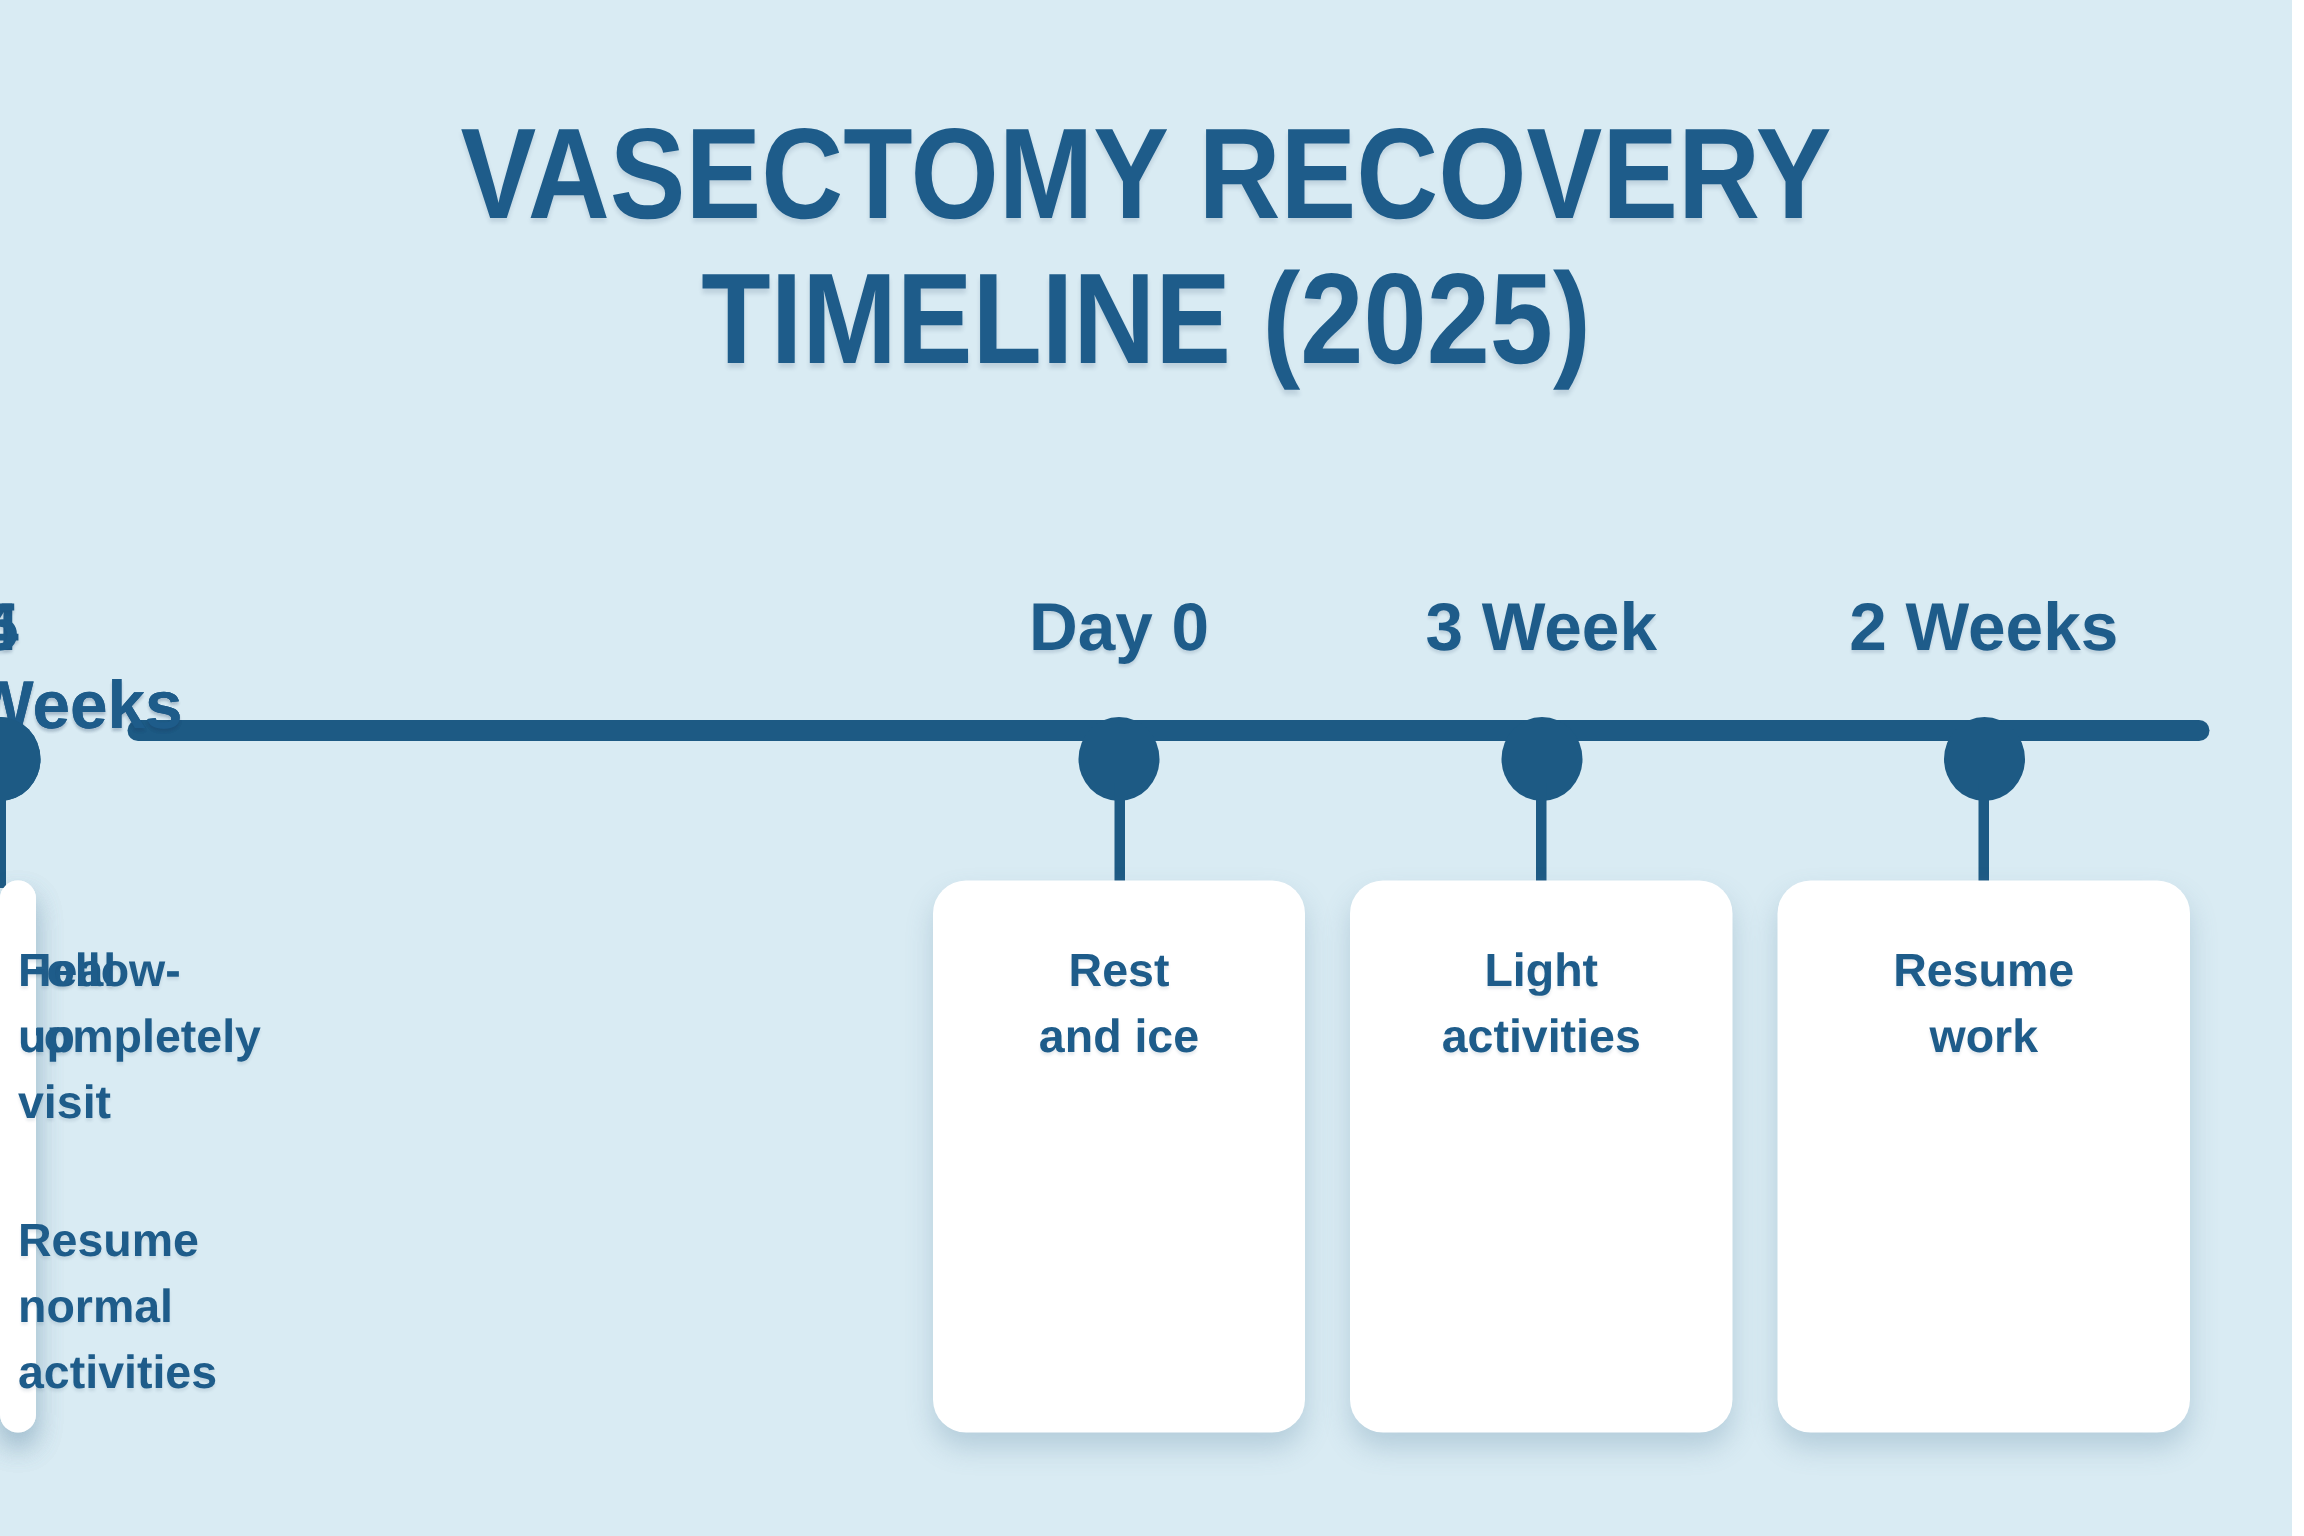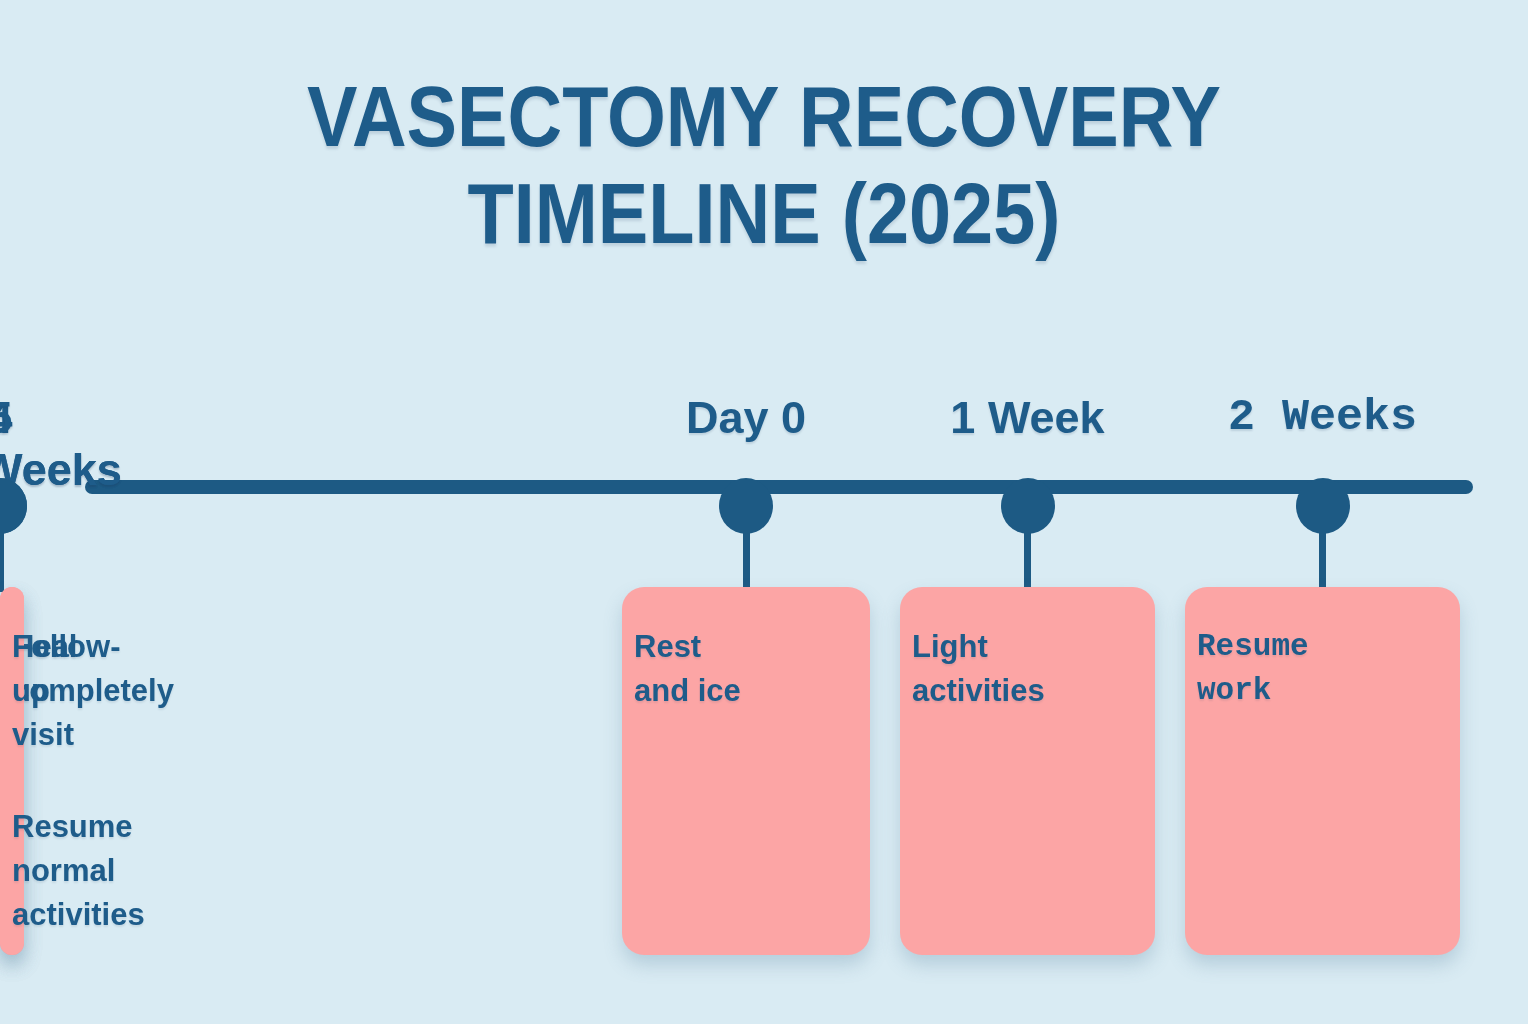--- a/index.html
+++ b/index.html
@@ -51,21 +51,21 @@
   .col {
     position: absolute;
     top: 392px;
     height: 563px;
     z-index: 2;
   }
   .col:nth-of-type(1) { left: 96px;   width: 234px; }
   .col:nth-of-type(2) { left: 354px;  width: 238px; }
   .col:nth-of-type(3) { left: 622px;  width: 248px; }
   .col:nth-of-type(4) { left: 900px;  width: 255px; }
-  .col:nth-of-type(5) { left: 1185px; width: 275px; font-family: Liberation Mono, monospace; }
+  .col:nth-of-type(5) { left: 1185px; width: 275px; }
 
   .m-label {
     position: absolute;
     top: 0;
     left: -20px;
     right: -20px;
     text-align: center;
     font-size: 45px;
     font-weight: 700;
     color: #1e5c8a;
@@ -92,25 +92,25 @@
     margin-left: -3.5px;
     background: #1d5a84;
   }
 
   .card {
     position: absolute;
     top: 195px;
     left: 0;
     right: 0;
     bottom: 0;
-    background: #fca5a5;
+    background: #ffffff;
     border-radius: 22px;
     box-shadow: 0 10px 18px rgba(100, 140, 165, 0.30);
     padding: 38px 12px 0;
-    text-align: left;
+    text-align: center;
   }
 
   .card p {
     font-size: 31px;
     font-weight: 700;
     line-height: 1.42;
     color: #1e5c8a;
     white-space: pre-line;
     text-shadow: 0 2px 2px rgba(30, 60, 90, 0.10);
   }
@@ -135,21 +135,21 @@
     <div class="dot"></div>
     <div class="connector"></div>
     <div class="card">
       <p>Rest
 and ice</p>
 
     </div>
   </div>
 
   <div class="col">
-    <div class="m-label">1 Week</div>
+    <div class="m-label">3 Week</div>
     <div class="dot"></div>
     <div class="connector"></div>
     <div class="card">
       <p>Light
 activities</p>
 
     </div>
   </div>
 
   <div class="col">

